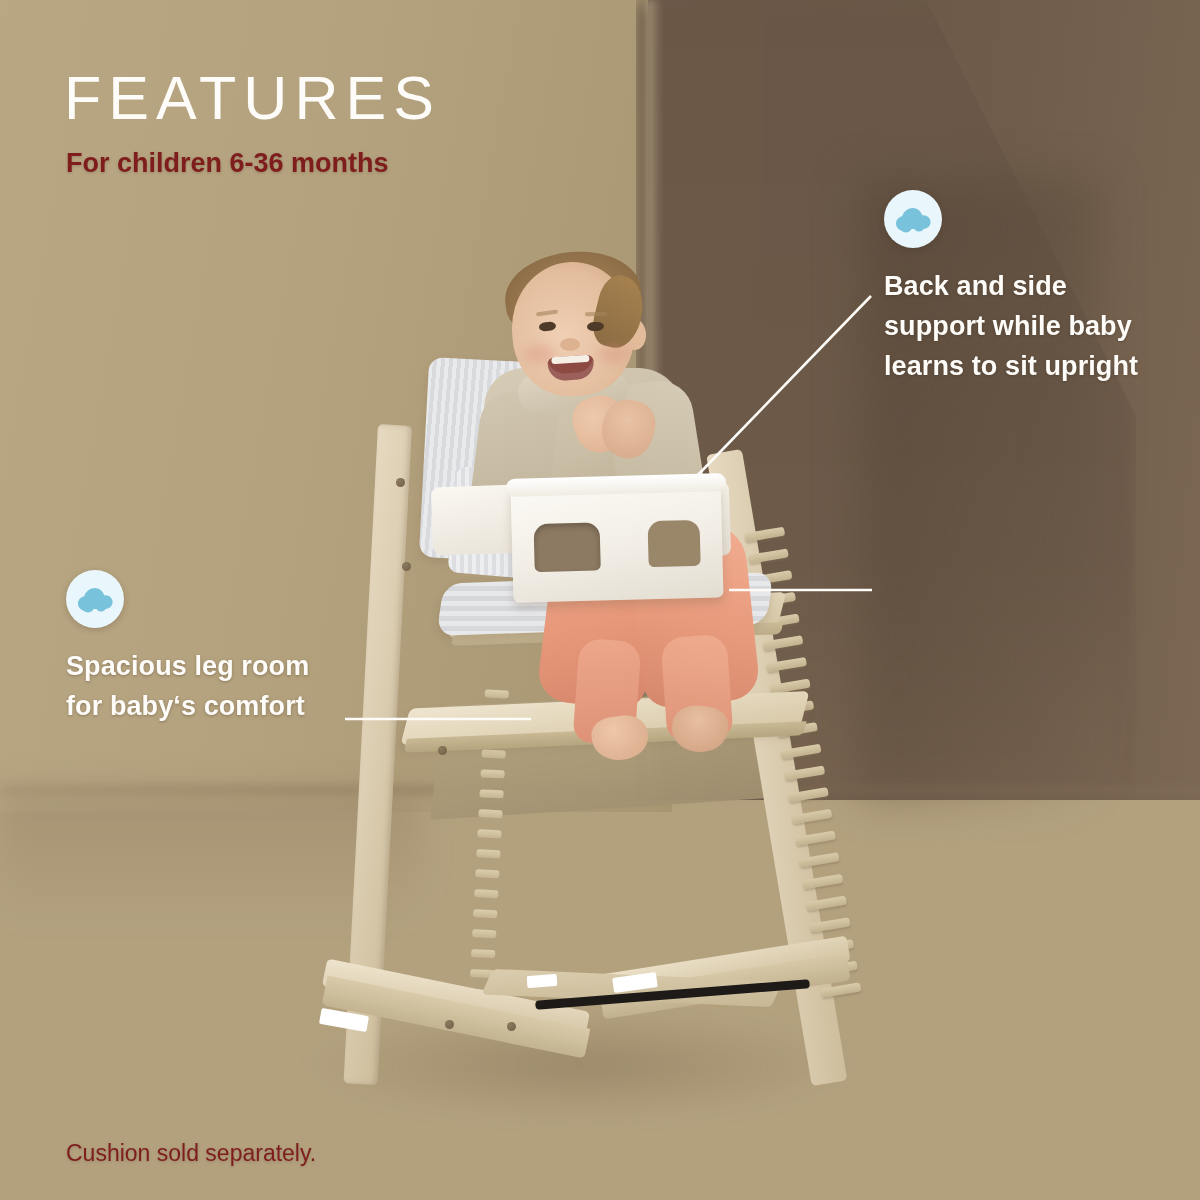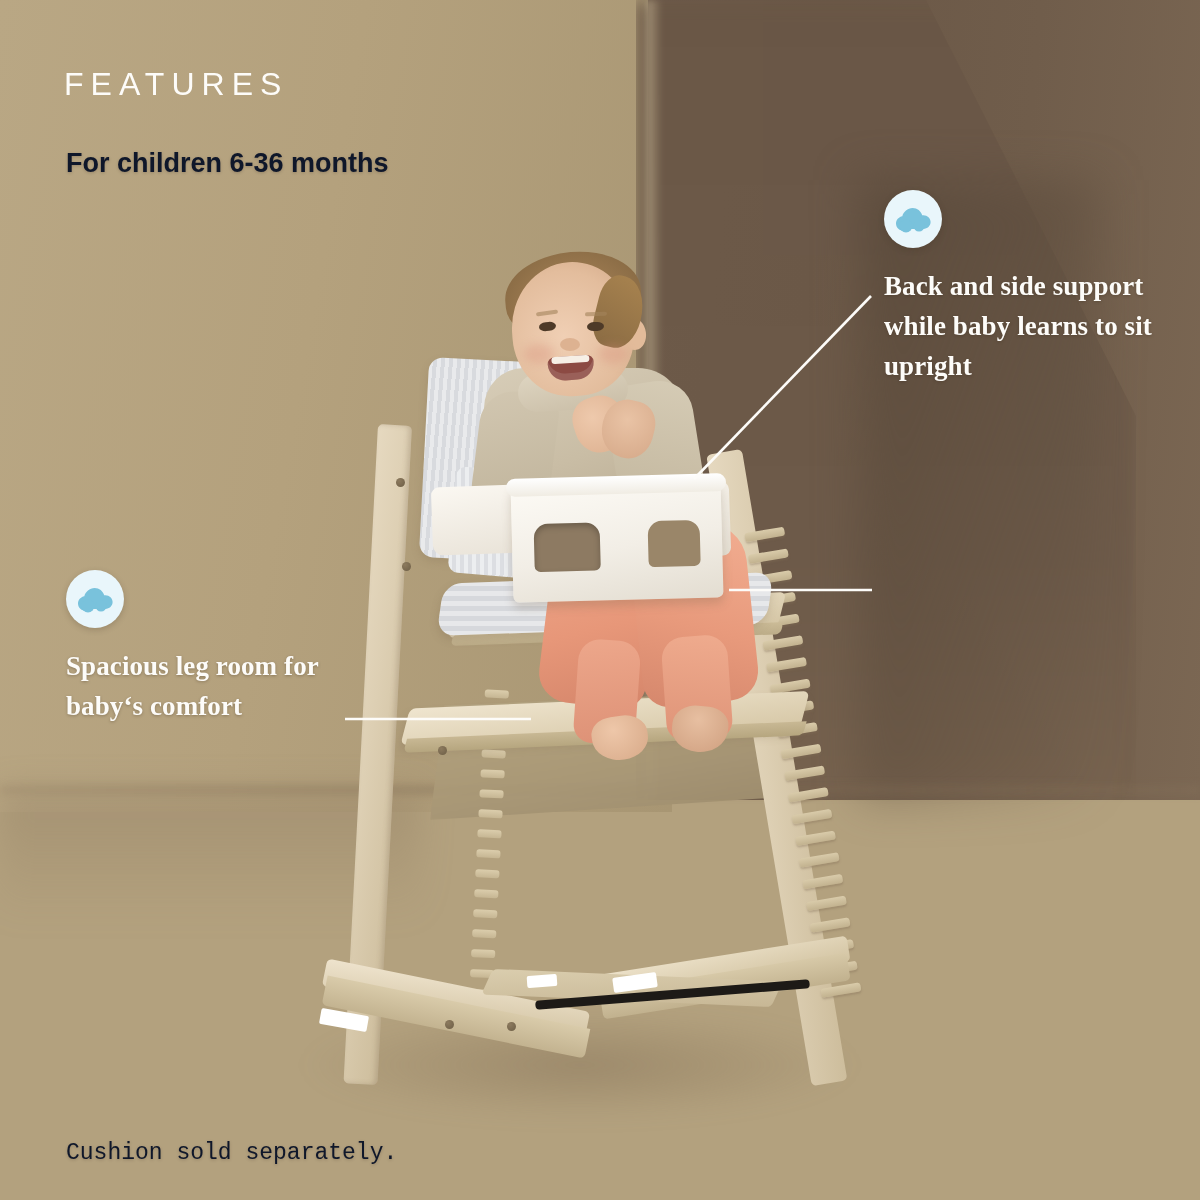--- a/index.html
+++ b/index.html
@@ -358,52 +358,51 @@
     background:radial-gradient(circle at 40% 30%, #eec7a9, #d7a988);
     border-radius:40% 45% 50% 55%; transform:rotate(-8deg);
   }
   .foot-r {
     position:absolute; left:672px; top:706px; width:56px; height:46px;
     background:radial-gradient(circle at 45% 30%, #e7bfa1, #cf9f7f);
     border-radius:45% 40% 55% 50%; transform:rotate(6deg);
   }
 
   
-  .callout { position:absolute;font-family:Liberation Serif, serif; }
+  .callout { position:absolute; }
   .c-icon {
     width:58px; height:58px; border-radius:50%;
     display:flex; align-items:center; justify-content:center;
     box-shadow:0 2px 6px rgba(60,45,30,.22);
   }
   .c-icon.blue { background:#e9f6fb; }
   .c-icon.green { background:#e4f2de; }
   .c-text {
     margin-top:18px;
     color:#fdfcf9;
     font-size:27px; font-weight:bold; line-height:40px;
     letter-spacing:.1px;
     text-shadow:0 1px 3px rgba(60,45,30,.35);
   }
 
   
   .title {
     position:absolute; left:64px; top:68px;
-    color:#fdfcf9; font-size:32px; font-weight:400;
+    color:#fdfcf9; font-size:61px; font-weight:400;
     letter-spacing:7px; line-height:1;
   }
   .subtitle {
     position:absolute; left:66px; top:147px;
-    color:#0f172a; font-size:27px; font-weight:bold; line-height:1.2;
+    color:#7f1d1d; font-size:27px; font-weight:bold; line-height:1.2;
     text-shadow:0 1px 3px rgba(60,45,30,.25);
   }
   .footnote {
     position:absolute; left:66px; top:1140px;
-    color:#0f172a; font-size:23px; font-weight:400;
+    color:#7f1d1d; font-size:23px; font-weight:400;
     text-shadow:0 1px 3px rgba(60,45,30,.25);
-    font-family:Liberation Mono, monospace;
   }
 </style>
 </head>
 <body>
 
 <div id="stage">
 
   <div class="scene">
     <div class="wall-left"></div>
     <div class="wall-right-light"></div>

